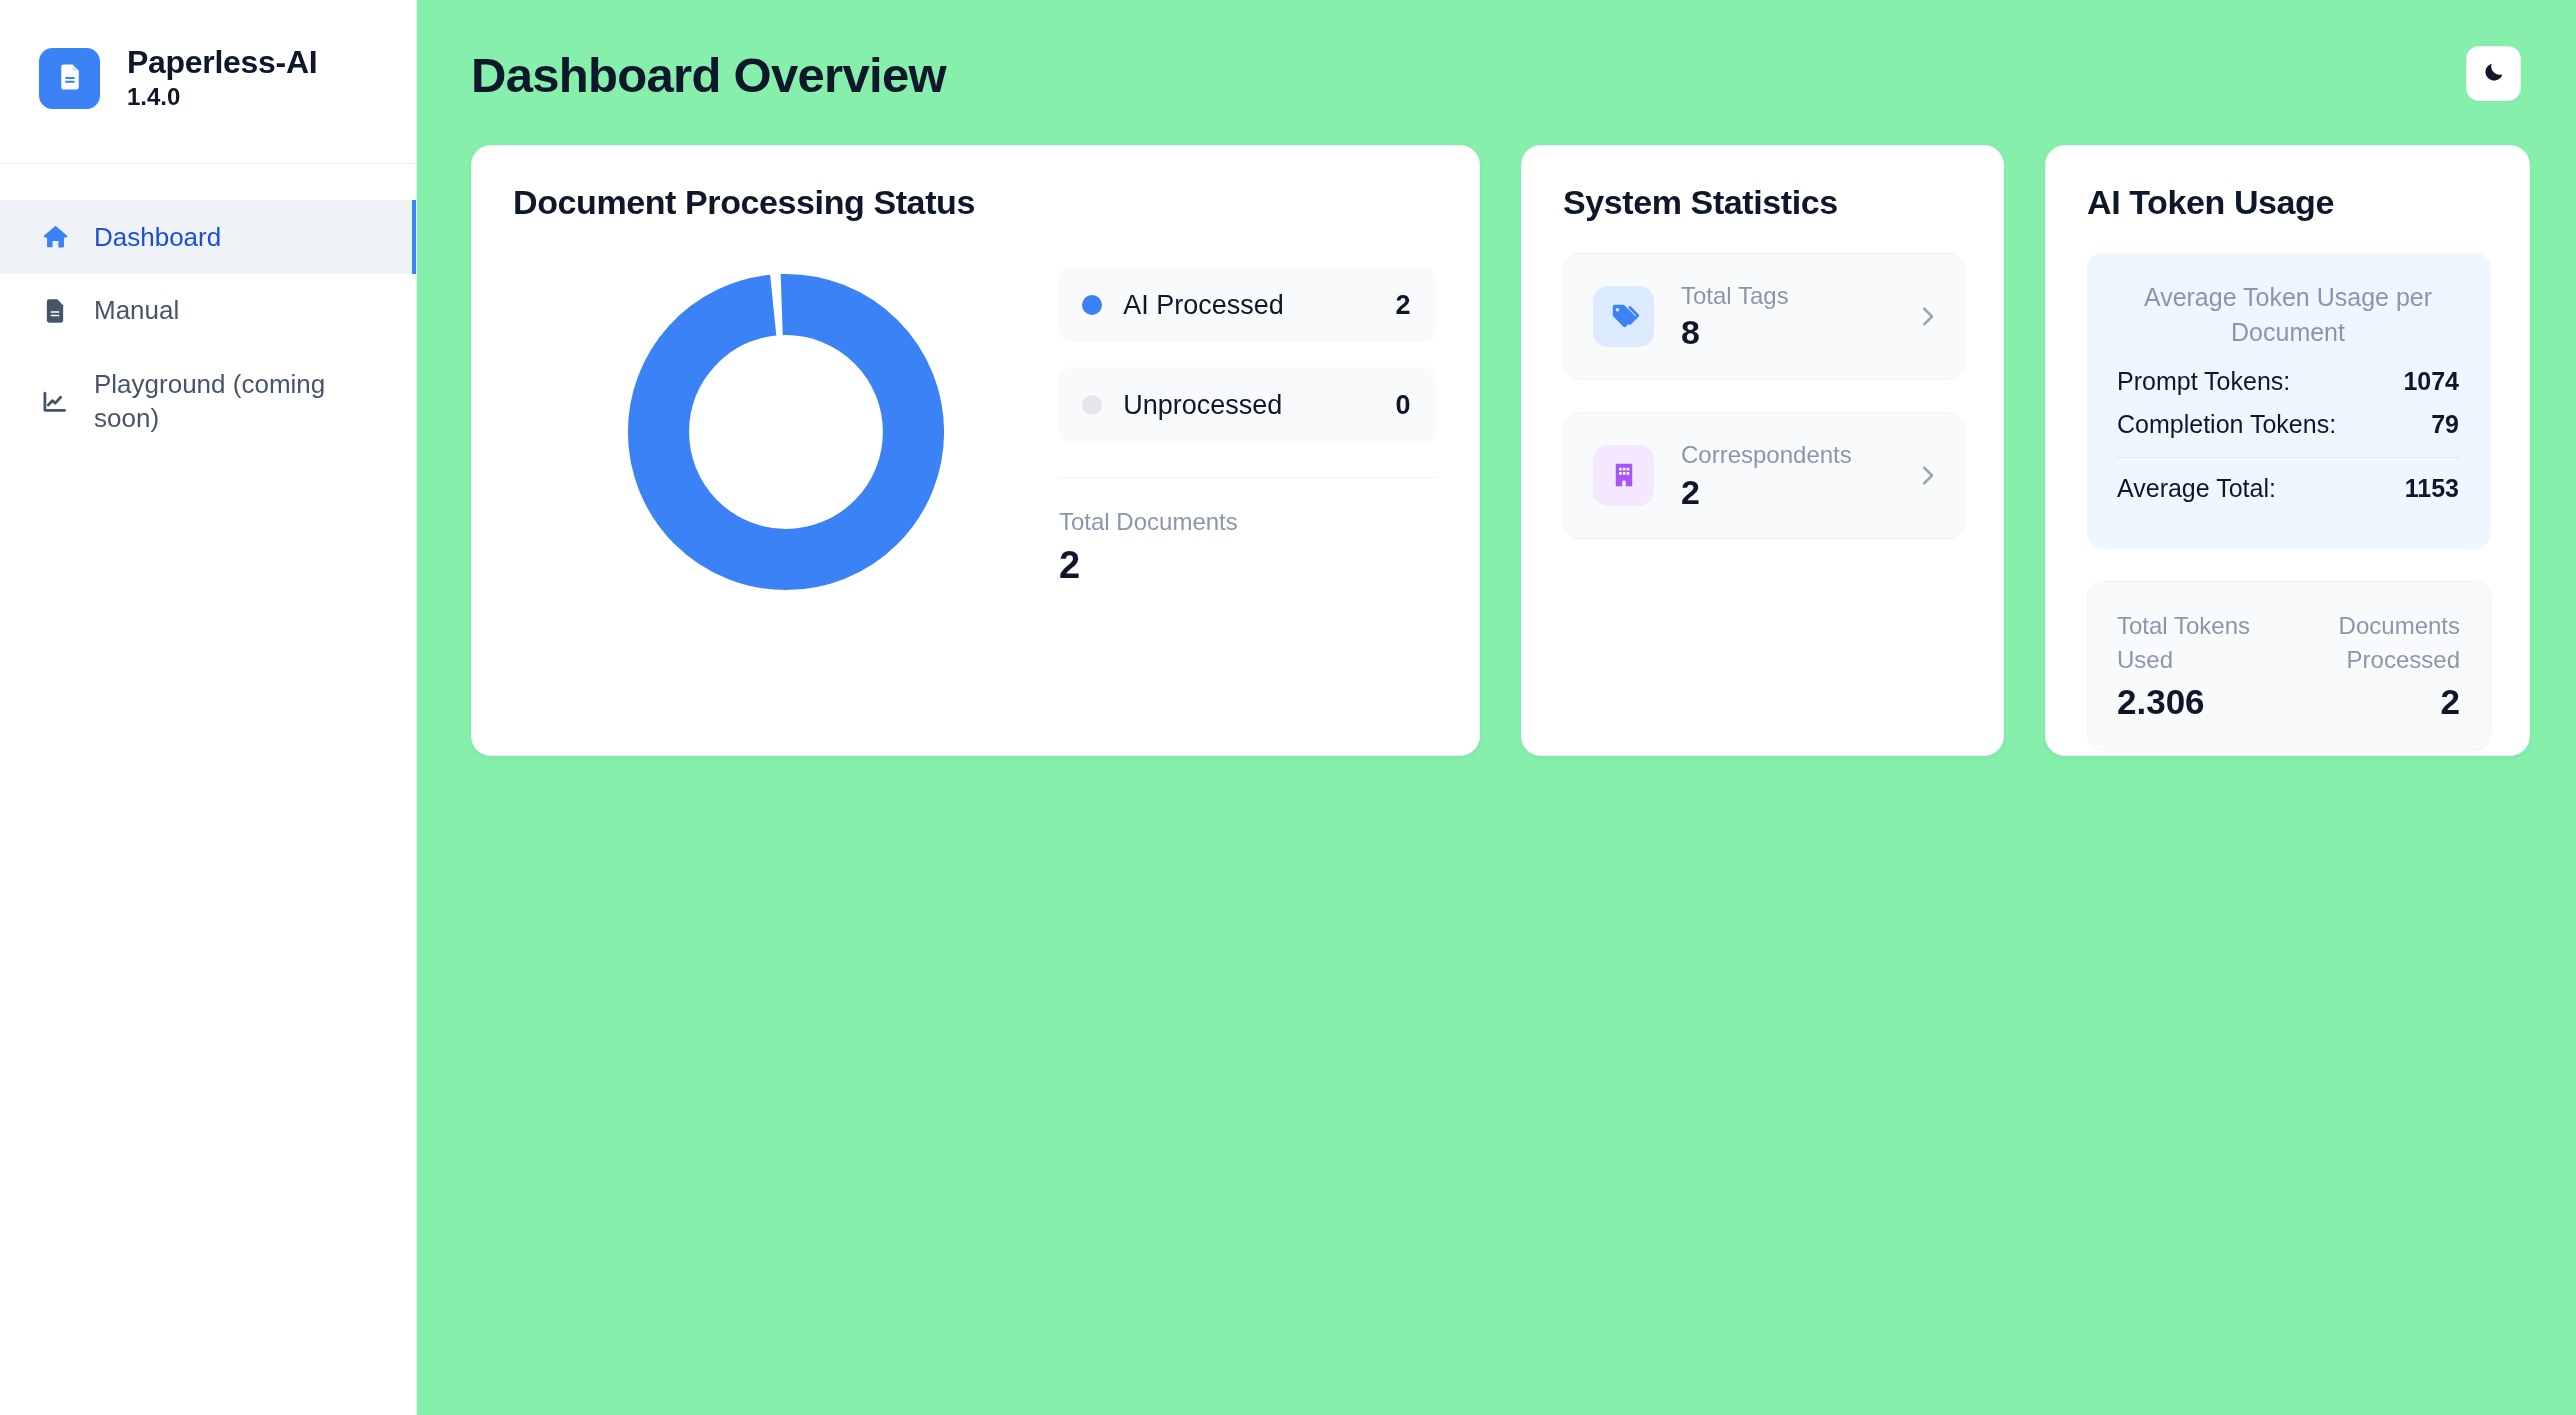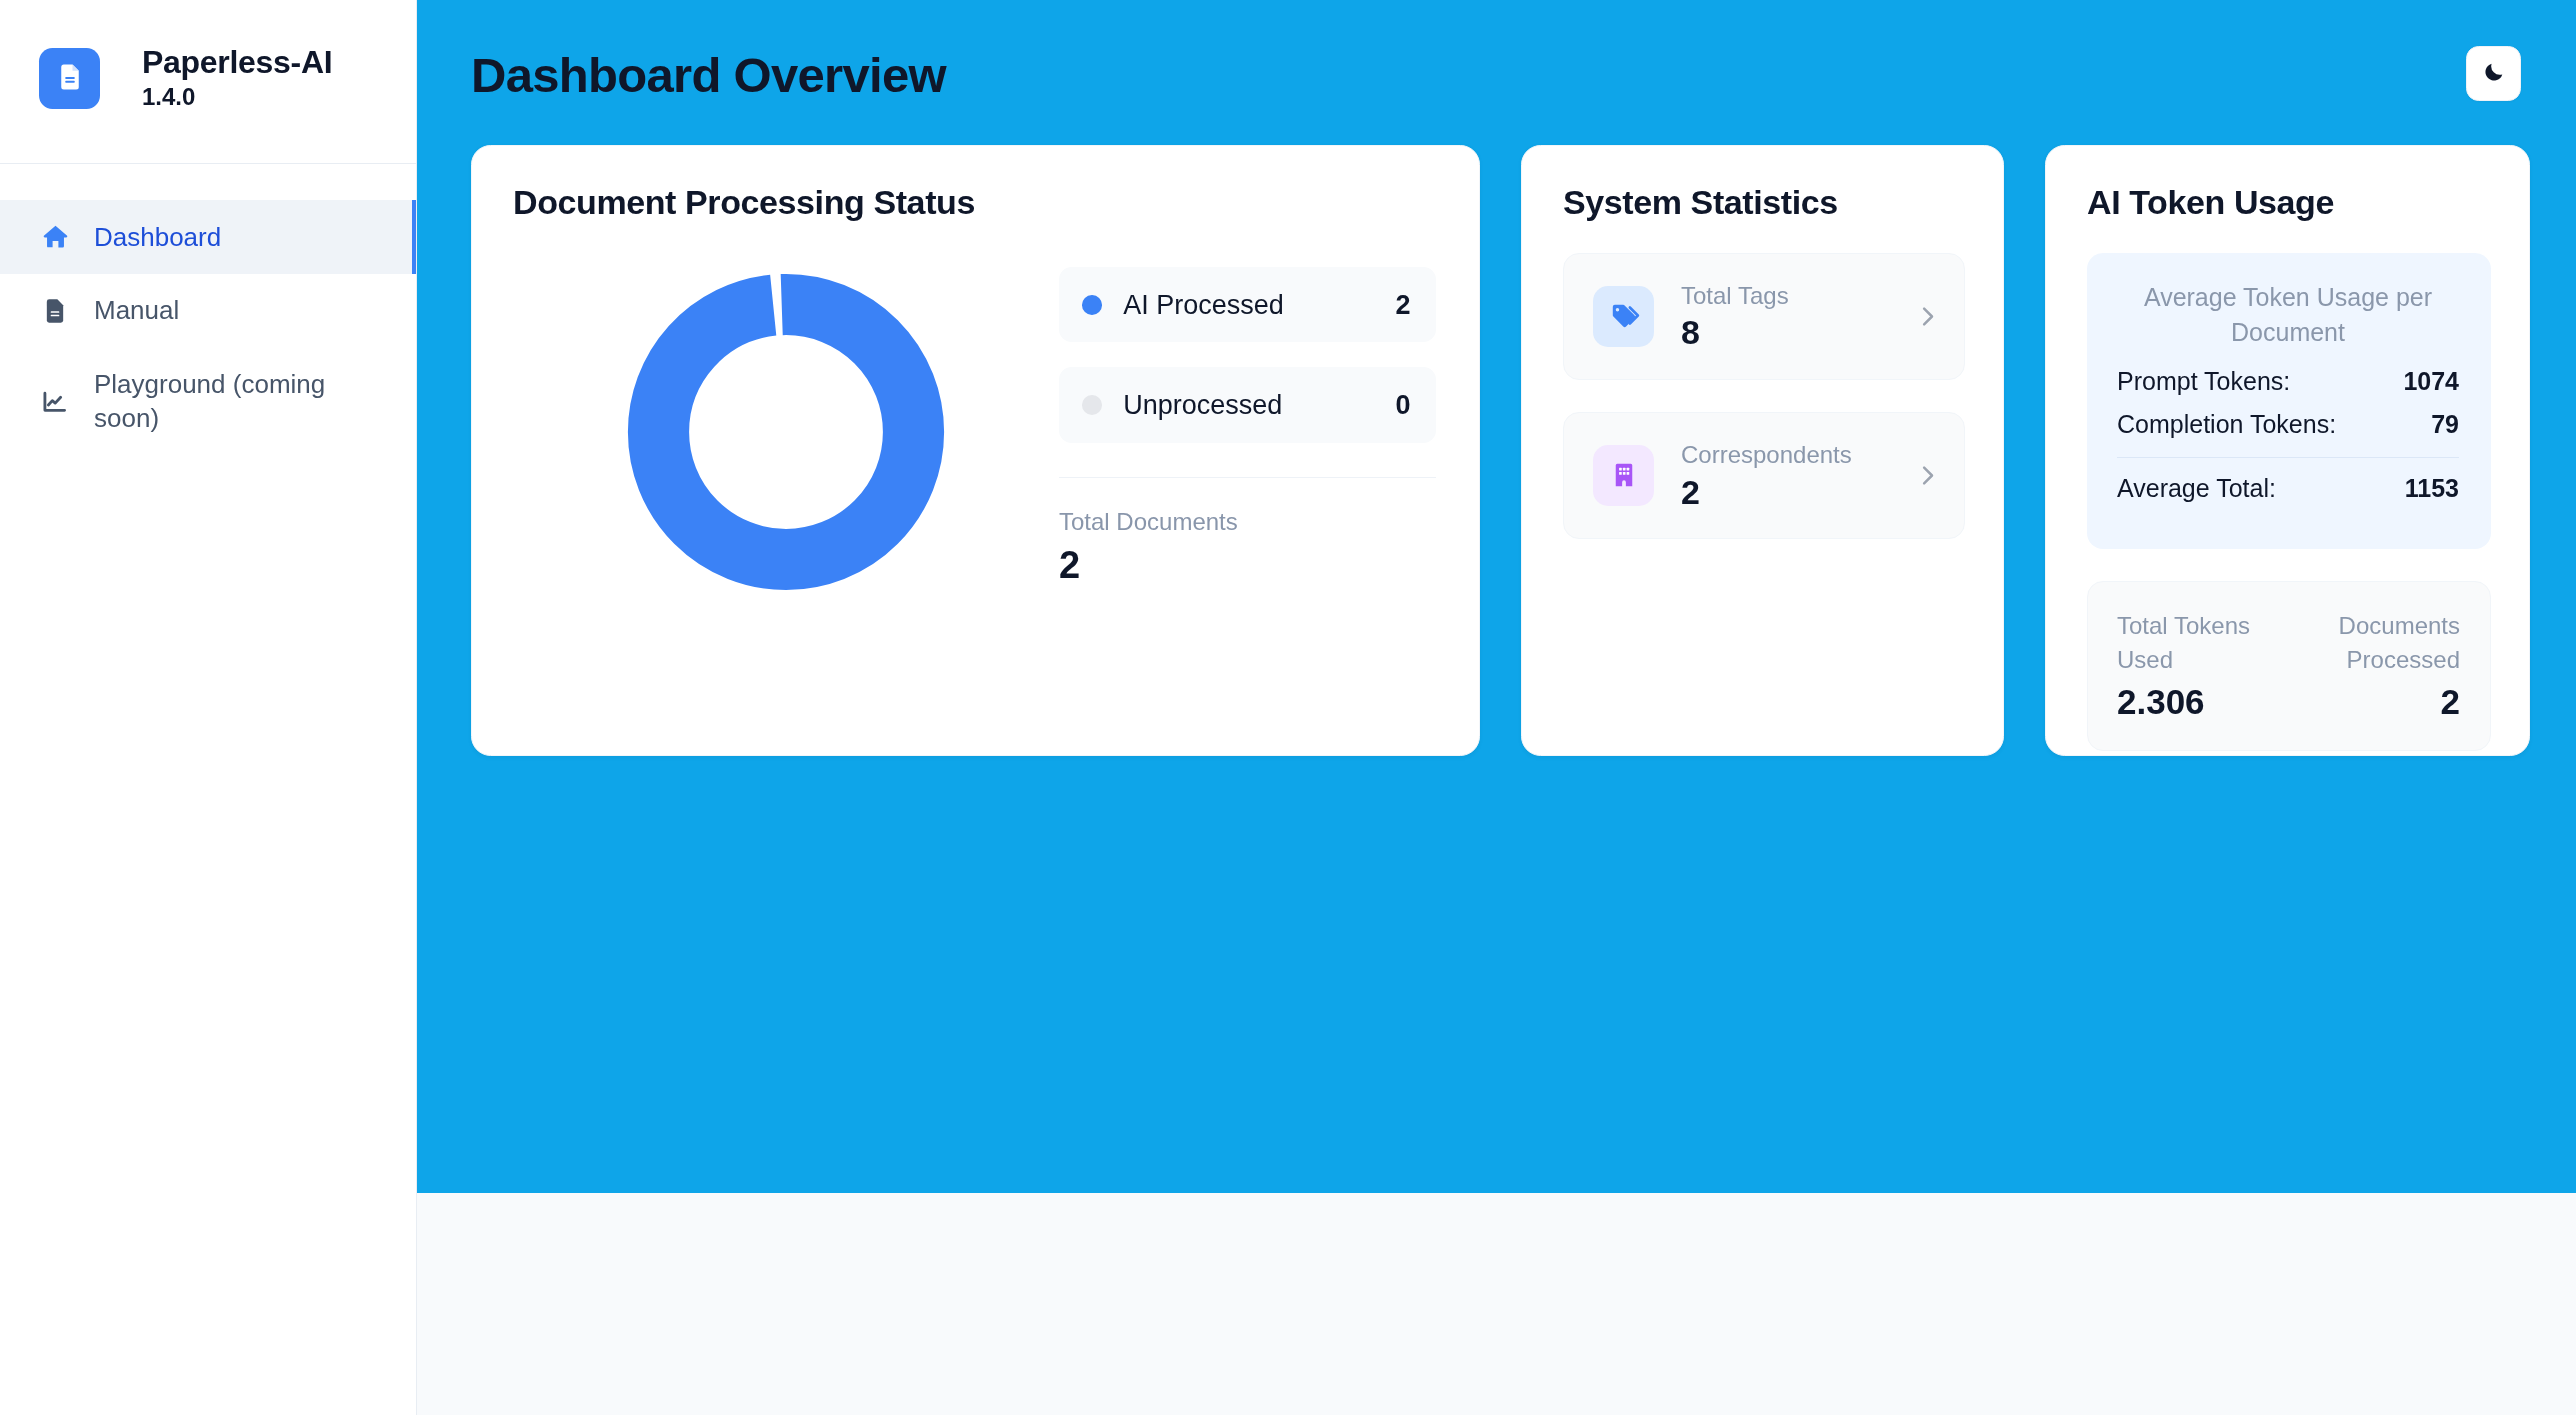--- a/index.html
+++ b/index.html
@@ -34,21 +34,21 @@
     flex-direction: column;
   }
 
   .brand {
     height: 164px;
     flex: 0 0 164px;
     display: flex;
     align-items: center;
     padding: 0 0 7px 39px;
     border-bottom: 0.9px solid #e8edf3;
-    gap: 42px;
+    gap: 27px;
   }
 
   .brand-logo {
     width: 61px;
     height: 61px;
     flex: 0 0 61px;
     border-radius: 13.4px;
     background: #3b82f6;
     display: flex;
     align-items: center;
@@ -112,22 +112,22 @@
     border-right-color: #3b82f6;
   }
 
   .nav-item.active .nav-icon svg { fill: #3b82f6; }
 
   .nav-label { flex: 1; }
 
   
   .main {
     flex: 1;
-    height: 1193px;
-    background: #0ea5e9;
+    height: 1415px;
+    background: #86efac;
     position: relative;
     overflow: hidden;
   }
 
   .topbar {
     display: flex;
     align-items: flex-start;
     justify-content: space-between;
     padding: 49px 55px 0 54px;
   }

